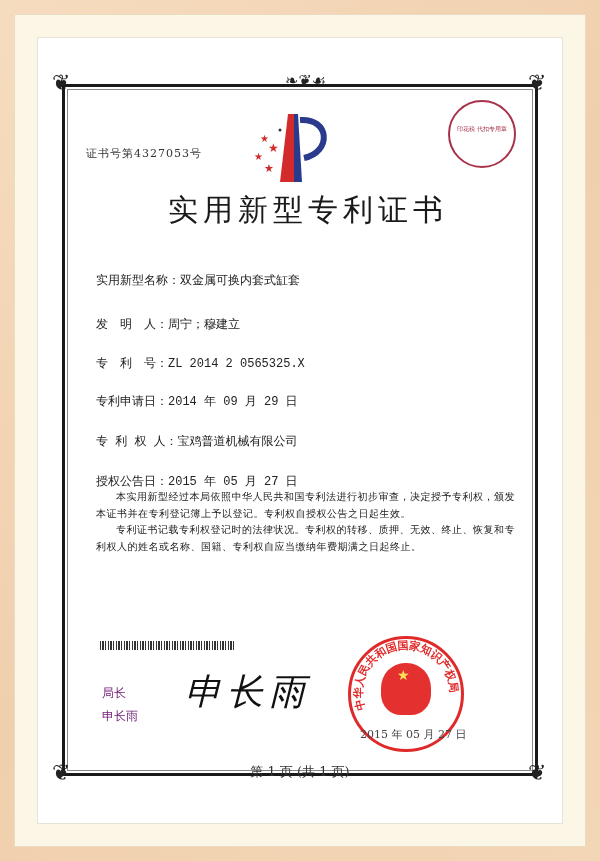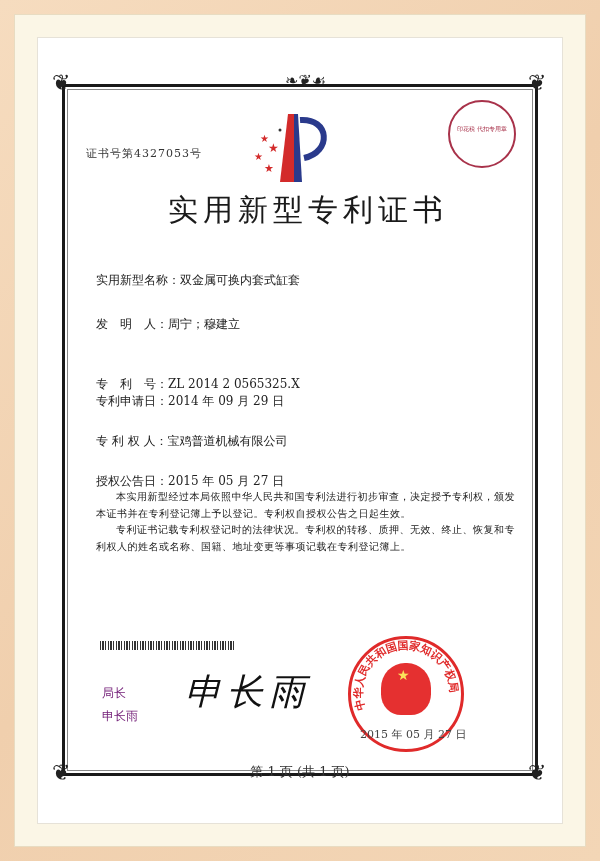--- a/index.html
+++ b/index.html
@@ -47,21 +47,21 @@
   .small-seal .inner {
     position: absolute; left: 6px; top: 22px; width: 52px; text-align: center;
     font-size: 6px; line-height: 9px;
   }
   .title {
     position: absolute; left: 0; right: 0; top: 190px; text-align: center;
     font-family: "DejaVu Sans", "Liberation Sans", sans-serif;
     font-size: 30px; letter-spacing: 5px; color: #1a1a1a; padding-left: 16px;
   }
   .field {
-    position: absolute; left: 96px; font-size: 12px; color: #222;
+    position: absolute; left: 96px; font-size: 12px; color: #222; font-family: Liberation Mono, monospace;
   }
   .field .label { letter-spacing: 0px; }
   .body-text {
     position: absolute; left: 96px; width: 420px; top: 489px;
     font-size: 10px; line-height: 16.5px; color: #222; letter-spacing: 0.5px;
   }
   .body-text p { margin: 0; text-indent: 2em; }
   .barcode {
     position: absolute; left: 100px; top: 641px; width: 135px; height: 9px;
     background: repeating-linear-gradient(90deg, #333 0 1px, #fff 1px 2px, #333 2px 4px, #fff 4px 5px, #333 5px 6px, #fff 6px 8px);
@@ -127,36 +127,36 @@
 </div>
 
 <div class="title">实用新型专利证书</div>
 
 <div class="field" style="top:272px;">
   <span class="label">实用新型名称：</span><span>双金属可换内套式缸套</span>
 </div>
 <div class="field" style="top:316px;">
   <span class="label">发　明　人：</span><span>周宁；穆建立</span>
 </div>
-<div class="field" style="top:376px;text-align:center;">
+<div class="field" style="top:355px;text-align:center;">
   <span class="label">专　利　号：</span><span>ZL 2014 2 0565325.X</span>
 </div>
 <div class="field" style="top:393px;">
   <span class="label">专利申请日：</span><span>2014 年 09 月 29 日</span>
 </div>
 <div class="field" style="top:433px;">
   <span class="label">专 利 权 人：</span><span>宝鸡普道机械有限公司</span>
 </div>
 <div class="field" style="top:473px;">
   <span class="label">授权公告日：</span><span>2015 年 05 月 27 日</span>
 </div>
 
 <div class="body-text">
   <p>本实用新型经过本局依照中华人民共和国专利法进行初步审查，决定授予专利权，颁发本证书并在专利登记簿上予以登记。专利权自授权公告之日起生效。</p>
-  <p>专利证书记载专利权登记时的法律状况。专利权的转移、质押、无效、终止、恢复和专利权人的姓名或名称、国籍、地址变更等事项记载在专利登记簿上。</p>
+  <p>专利证书记载专利权登记时的法律状况。专利权的转移、质押、无效、终止、恢复和专利权人的姓名或名称、国籍、专利权自应当缴纳年费期满之日起终止。</p>
 </div>
 
 <div class="barcode"></div>
 
 <div class="director-label" style="top:685px;">局长</div>
 <div class="director-label" style="top:708px;">申长雨</div>
 <div class="signature">申长雨</div>
 
 <div class="red-seal">
   <svg class="ring" viewBox="0 0 110 110">

